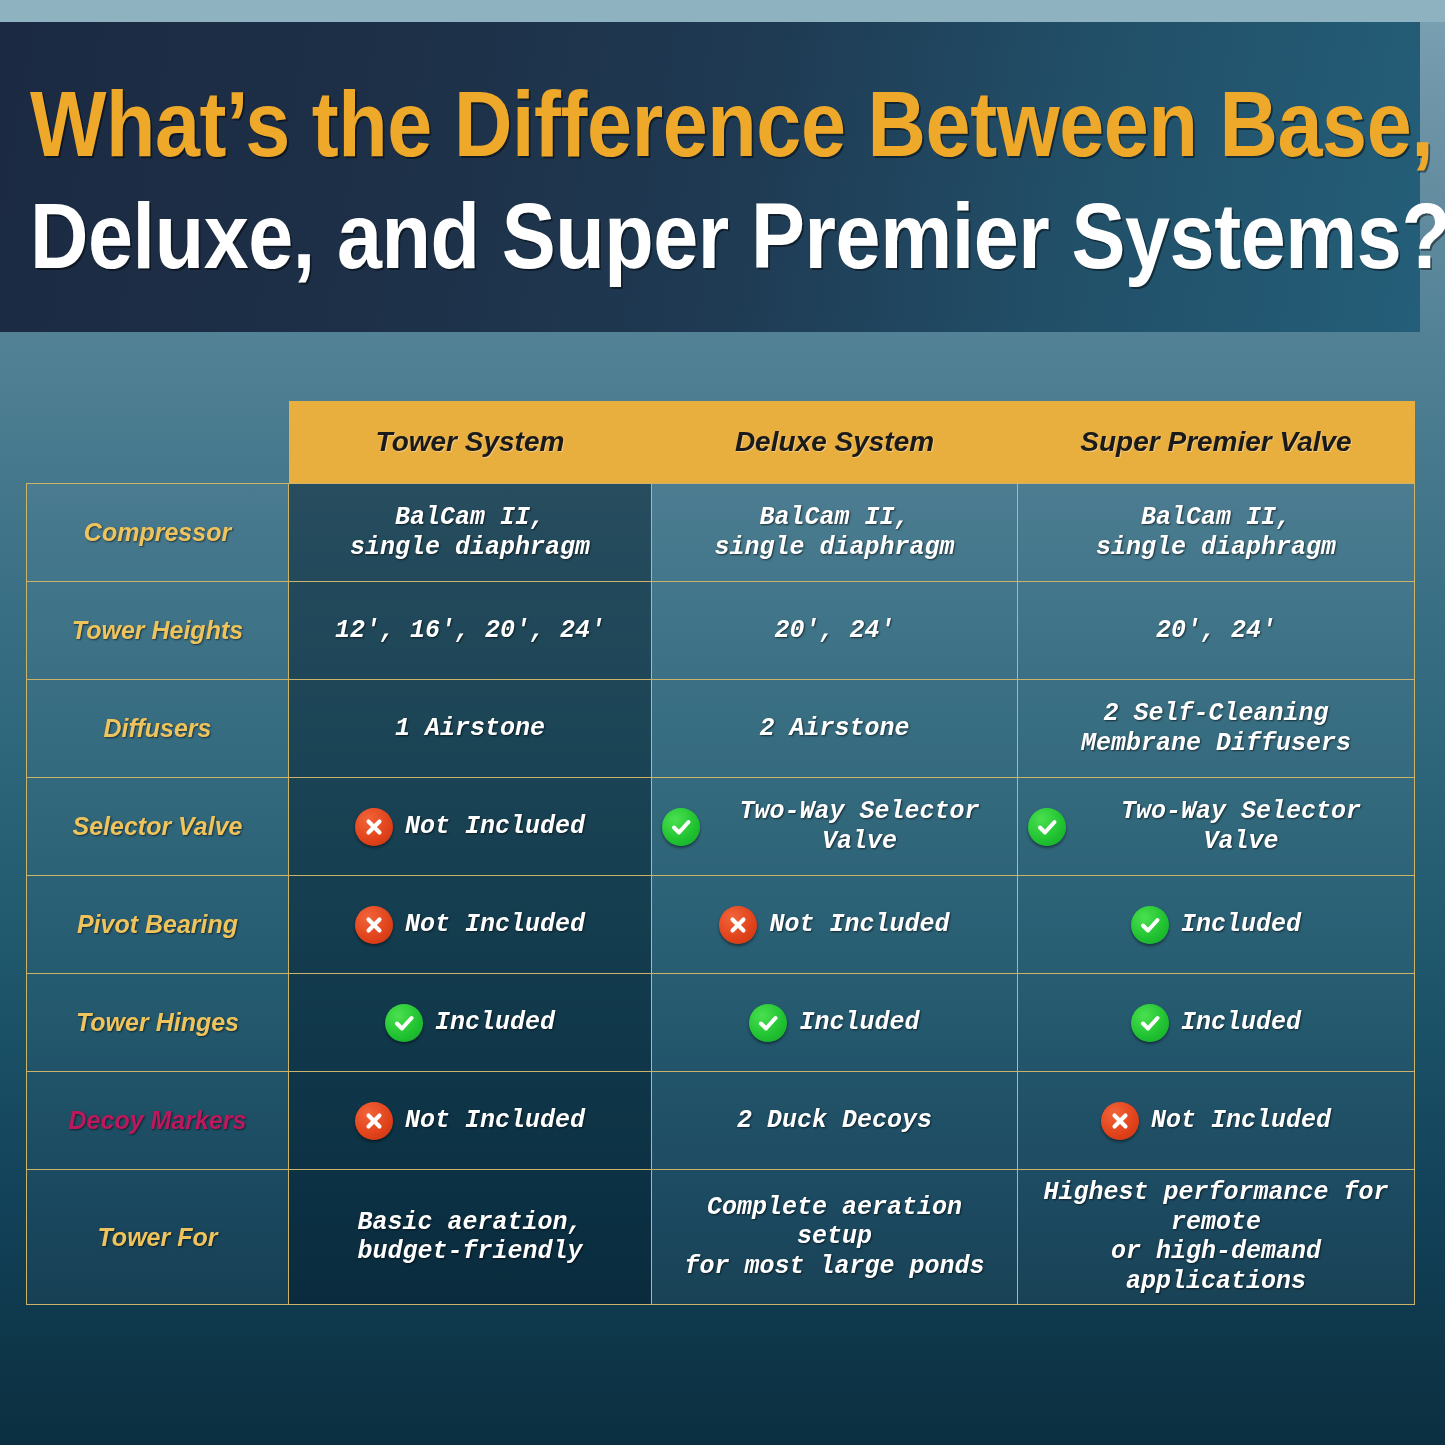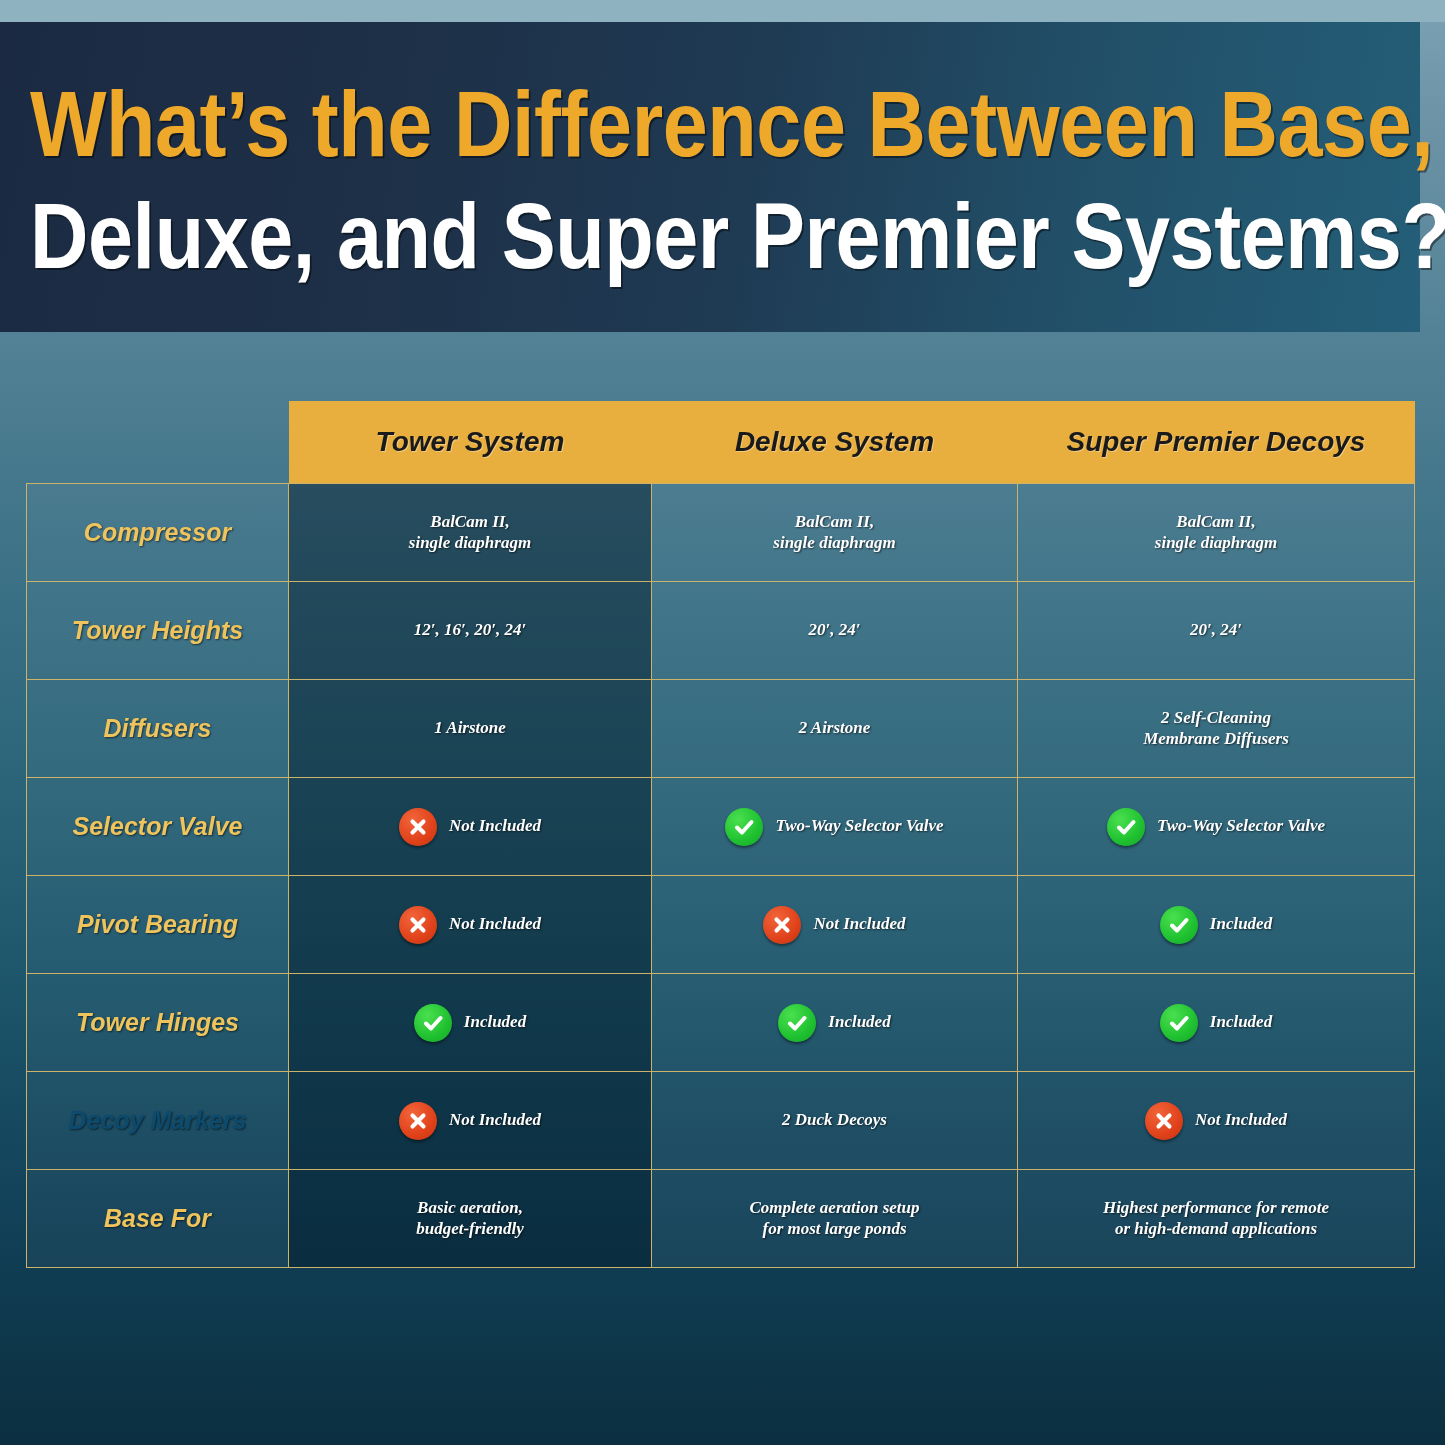--- a/index.html
+++ b/index.html
@@ -129,24 +129,24 @@
     font-size: 25px;
     font-weight: bold;
     font-style: italic;
     font-family: "Liberation Sans Narrow", "Liberation Sans", sans-serif;
     text-shadow: 1px 1px 2px rgba(0,0,0,0.55);
     background: rgba(255,255,255,0.035);
   }
 
   td.cell {
     color: #ffffff;
-    font-size: 17px;
+    font-size: 25px;
     font-style: italic;
     font-weight: bold;
-    font-family: Liberation Serif, serif;
+    font-family: Liberation Mono, monospace;
     text-shadow: 1px 1px 2px rgba(0,0,0,0.6);
     line-height: 1.18;
   }
 
   
   td.col-base { background: rgba(4, 26, 41, 0.45); }
   td.col-dlx  { background: rgba(255,255,255, 0.045); }
   td.col-sup  { background: rgba(255,255,255, 0.045); }
 
   .cell-inner {
@@ -194,21 +194,21 @@
         <col class="c-label">
           <col class="c-base">
           <col class="c-dlx">
           <col class="c-sup">
       </colgroup>
       <thead>
         <tr>
           <th class="hdr-spacer"></th>
           <th class="hdr" style="background: rgb(232, 174, 62); color: rgb(26, 26, 26);">Tower System</th>
           <th class="hdr" style="background: rgb(232, 174, 62); color: rgb(26, 26, 26); margin-top: 16px;">Deluxe System</th>
-          <th class="hdr" style="background: rgb(232, 174, 62); color: rgb(26, 26, 26);">Super Premier Decoys</th>
+          <th class="hdr" style="background: rgb(232, 174, 62); color: rgb(26, 26, 26);">Super Premier Valve</th>
         </tr>
       </thead>
       <tbody id="tbody">
           <tr>
             <td class="rl" style="color: rgb(240, 196, 92); border-color: rgb(205, 178, 106);">Compressor</td>
             <td class="cell col-base" style="border-color: rgb(205, 178, 106);">
               <div class="cell-inner">
                 <span class="cell-text">BalCam II,<br>single diaphragm</span>
               </div>
             </td>
@@ -352,21 +352,21 @@
                 <span class="icon yes">
                   <svg width="24" height="24" viewBox="0 0 24 24" aria-hidden="true">
                     <path d="M5 12.5 L10 17.5 L19.5 7" fill="none" stroke="#ffffff" stroke-width="4" stroke-linecap="round" stroke-linejoin="round"></path>
                   </svg>
                 </span>
                 <span class="cell-text">Included</span>
               </div>
             </td>
           </tr>
           <tr>
-            <td class="rl" style="color: #0c4a6e; border-color: rgb(205, 178, 106);">Decoy Markers</td>
+            <td class="rl" style="color: #be185d; border-color: rgb(205, 178, 106);">Decoy Markers</td>
             <td class="cell col-base" style="border-color: rgb(205, 178, 106);">
               <div class="cell-inner">
                 <span class="icon no">
                   <svg width="22" height="22" viewBox="0 0 24 24" aria-hidden="true">
                     <path d="M6 6 L18 18 M18 6 L6 18" fill="none" stroke="#ffffff" stroke-width="4.5" stroke-linecap="round"></path>
                   </svg>
                 </span>
                 <span class="cell-text">Not Included</span>
               </div>
             </td>
@@ -380,21 +380,21 @@
                 <span class="icon no">
                   <svg width="22" height="22" viewBox="0 0 24 24" aria-hidden="true">
                     <path d="M6 6 L18 18 M18 6 L6 18" fill="none" stroke="#ffffff" stroke-width="4.5" stroke-linecap="round"></path>
                   </svg>
                 </span>
                 <span class="cell-text">Not Included</span>
               </div>
             </td>
           </tr>
           <tr>
-            <td class="rl" style="color: rgb(240, 196, 92); border-color: rgb(205, 178, 106);">Base For</td>
+            <td class="rl" style="color: rgb(240, 196, 92); border-color: rgb(205, 178, 106);">Tower For</td>
             <td class="cell col-base" style="border-color: rgb(205, 178, 106);">
               <div class="cell-inner">
                 <span class="cell-text">Basic aeration,<br>budget-friendly</span>
               </div>
             </td>
             <td class="cell col-dlx" style="border-color: rgb(205, 178, 106);">
               <div class="cell-inner">
                 <span class="cell-text">Complete aeration setup<br>for most large ponds</span>
               </div>
             </td>

